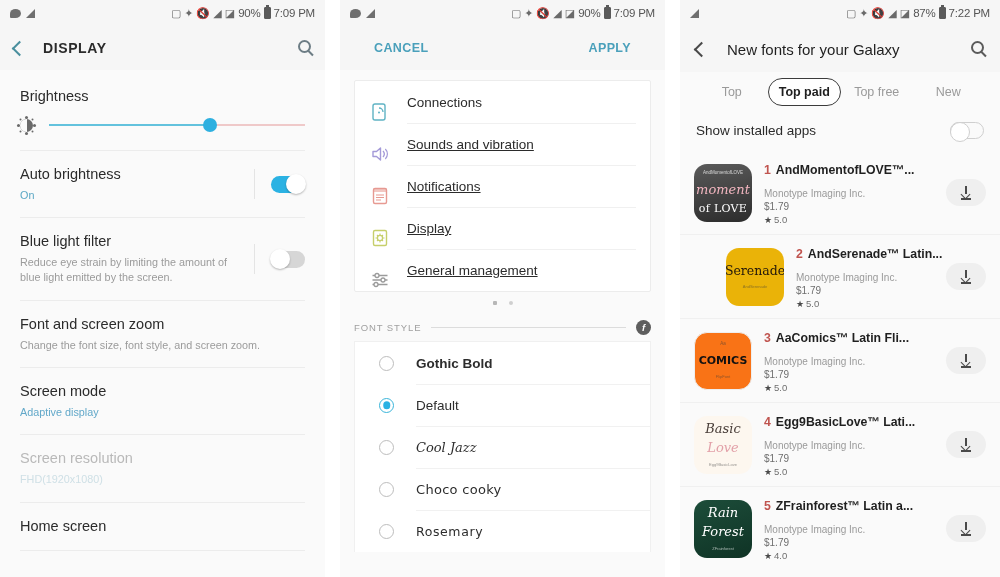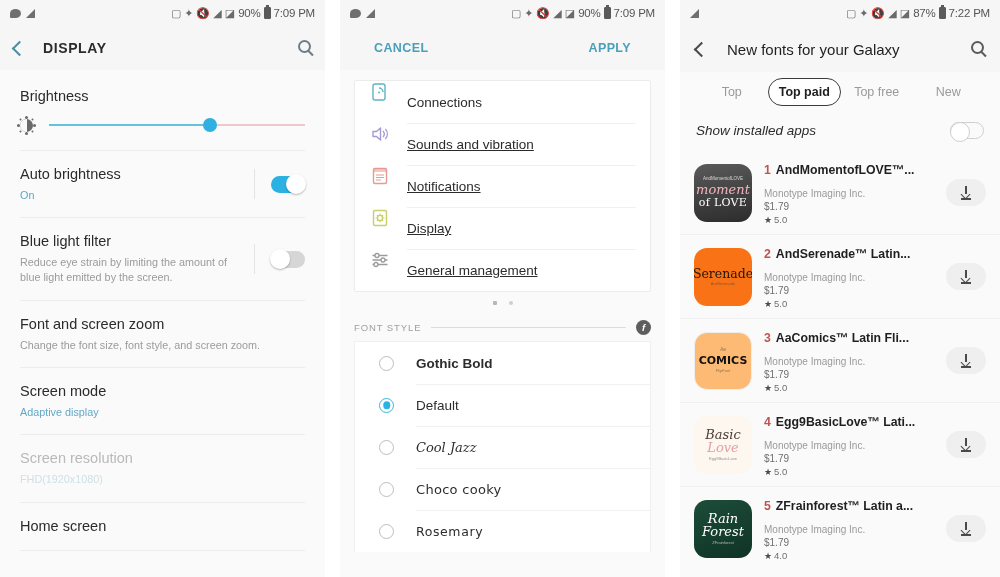--- a/index.html
+++ b/index.html
@@ -147,21 +147,21 @@
   .toggle.off .thumb { left: -1px; }
 
   
   .p2 .appbar { justify-content: space-between; padding: 0 34px; }
   .capbtn { font-size: 12.5px; font-weight: bold; color: #4aa0bb; letter-spacing: 0.4px; }
   .card {
     background: #ffffff; margin: 10px 14px 0 14px; border-radius: 2px;
     border: 1px solid #ececec;
   }
   .mrow {
-    display:flex; align-items:flex-start; height: 42px; padding: 0 14px;
+    display:flex; align-items:flex-end; height: 42px; padding: 0 14px;
   }
   .mrow + .mrow .mlbl { border-top: 1px solid #f0f0f0; text-decoration: underline; }
   .mico {
     width: 22px; height: 22px; flex:0 0 auto; margin-right: 16px;
     display:flex; align-items:center; justify-content:center;
   }
   .mlbl {
     flex:1; font-size: 13.5px; color: #2b2b2b; height: 100%;
     display:flex; align-items:center;
   }
@@ -203,44 +203,44 @@
   .p3-title { font-size: 15px; color: #1f1f1f; margin-left: 20px; }
   .tabs { display:flex; align-items:center; background:#fafafa; padding: 6px 16px 10px 16px; }
   .tab {
     flex: 1; text-align:center; font-size: 12.5px; color: #9a9a9a; padding: 6px 0;
   }
   .tab.active {
     color: #1f1f1f; font-weight: bold; border: 1.3px solid #3c3c3c; border-radius: 18px;
     background:#fff;
   }
   .show-row {
-    display:flex; align-items:center; padding: 6px 16px 12px 16px; background:#fafafa;font-style:italic;
+    display:flex; align-items:center; padding: 6px 16px 12px 16px; background:#fafafa;
   }
   .show-lbl { font-size: 13.5px; color: #2b2b2b; flex:1; }
   .toggle.plain {
     background: transparent; border: 1.3px solid #cfcfcf;
   }
   .toggle.plain .thumb {
     background: #ffffff; border: 1.3px solid #cfcfcf; box-shadow:none;
     top: -1.4px; left: -1.4px;
   }
   .applist { background:#fafafa; }
   .app {
     display:flex; align-items:center; padding: 9px 14px; gap: 12px;
   }
   .app + .app { border-top: 1px solid #f0f0f0; }
   .thumb-img {
     width: 58px; height: 58px; border-radius: 13px; flex:0 0 auto;
     position: relative; overflow: hidden;
     display:flex; flex-direction:column; align-items:center; justify-content:center;
-    text-align:center; line-height:1.05;
+    text-align:center; line-height:1.05;gap:6px;
   }
   .th1 { background: linear-gradient(170deg,#5a5a5a,#2c2c2c); }
-  .th2 { background: #f97316; }
-  .th3 { background: #fdba74; border:1px solid #eee; }
+  .th2 { background: #eab308; margin-left: 32px; }
+  .th3 { background: #f97316; border:1px solid #eee; }
   .th4 { background: #fdf7ef; }
   .th5 { background: linear-gradient(160deg,#1d4d3a,#0f3325); }
   .th-top { font-size: 4.5px; color: rgba(255,255,255,.75); margin-bottom: 2px; }
   .th-top.dark { color: rgba(60,60,60,.6); }
   .th-m1 { font-family:"DejaVu Serif", serif; font-style:italic; font-size: 13px; color: #f3b6c0; }
   .th-m2 { font-family:"DejaVu Serif", serif; font-size: 11px; color: #ffffff; letter-spacing:.3px; }
   .th-s1 { font-family:"DejaVu Serif", serif; font-size: 12.5px; color: #20160c; }
   .th-c1 { font-family:"DejaVu Sans", sans-serif; font-weight:bold; font-size: 11px; color:#111; }
   .th-b1 { font-family:"DejaVu Serif", serif; font-style:italic; font-size: 13px; color:#4a3f3a; }
   .th-b2 { font-family:"DejaVu Serif", serif; font-style:italic; font-size: 13px; color:#e2a0a8; }

